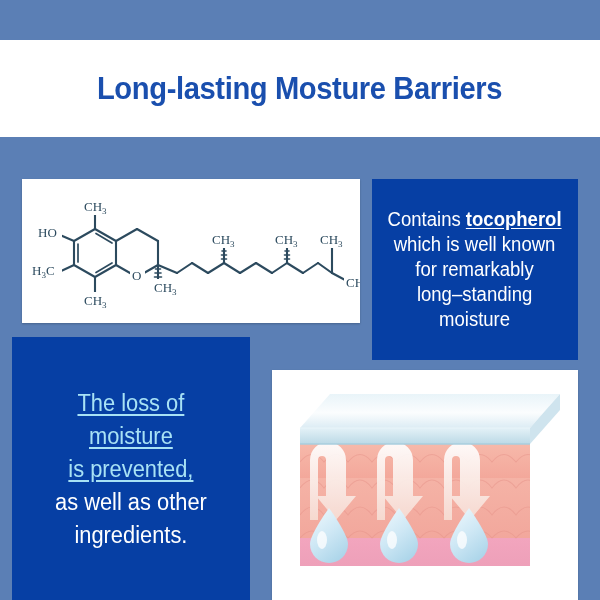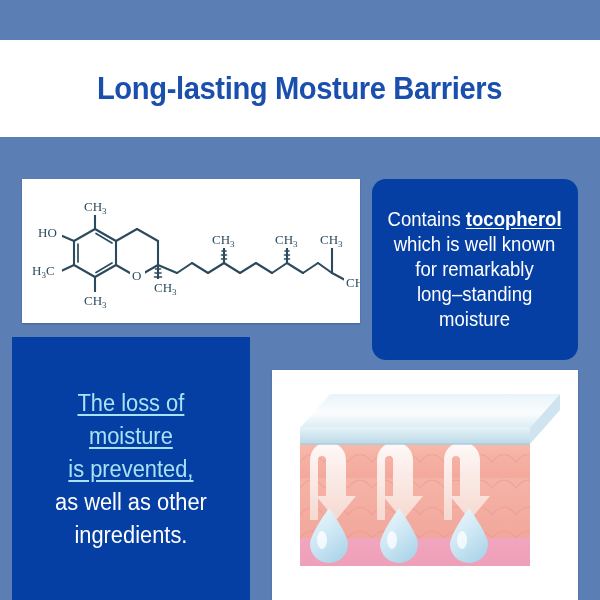--- a/index.html
+++ b/index.html
@@ -55,21 +55,20 @@
 
   
   .blue-box-right {
     position: absolute;
     left: 372px; top: 139px;
     width: 206px; height: 181px;
     background: #063fa4;
     display: flex;
     align-items: center;
     justify-content: center;
-    border-radius: 14px;
   }
   .copy-right {
     color: #ffffff;
     font-size: 19.5px;
     line-height: 25px;
     text-align: center;
     padding: 0 6px;
     font-family: "Liberation Sans", sans-serif;
     transform: scaleX(0.95);
   }

